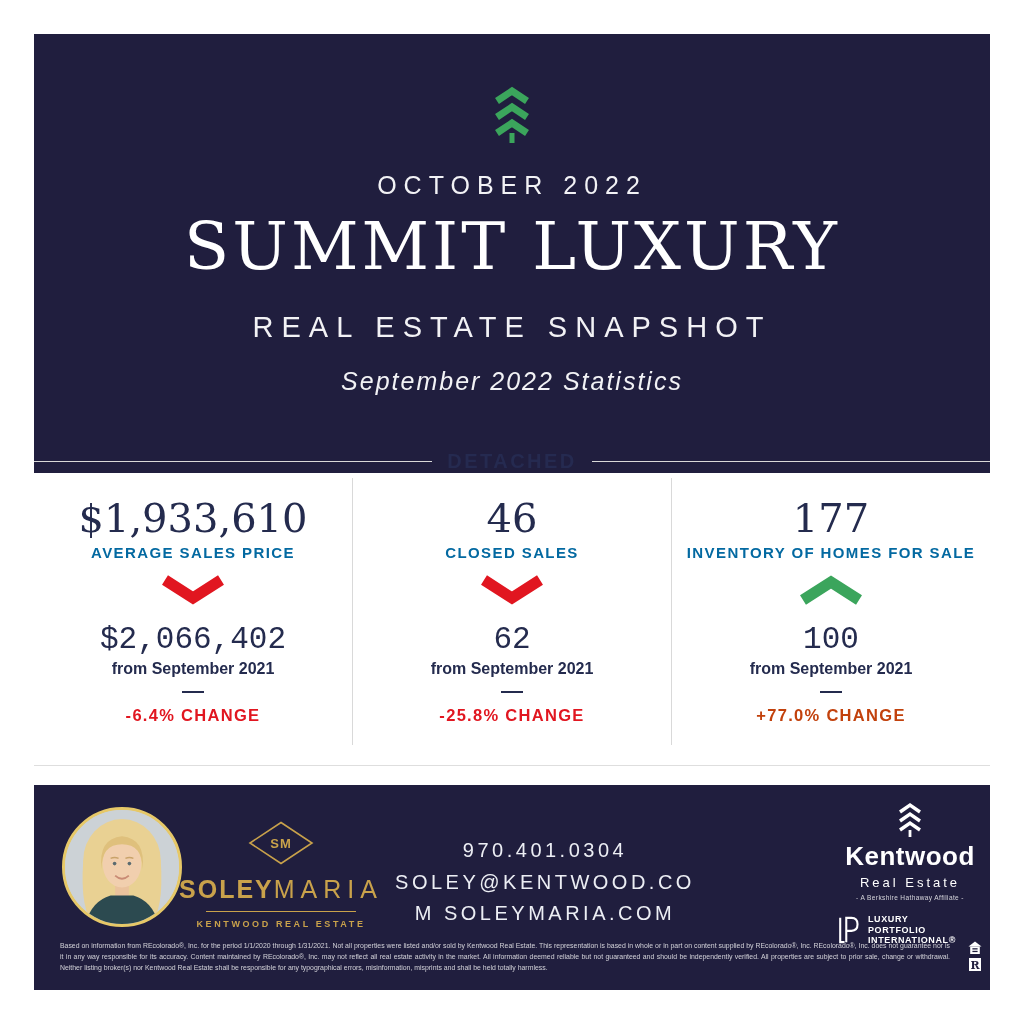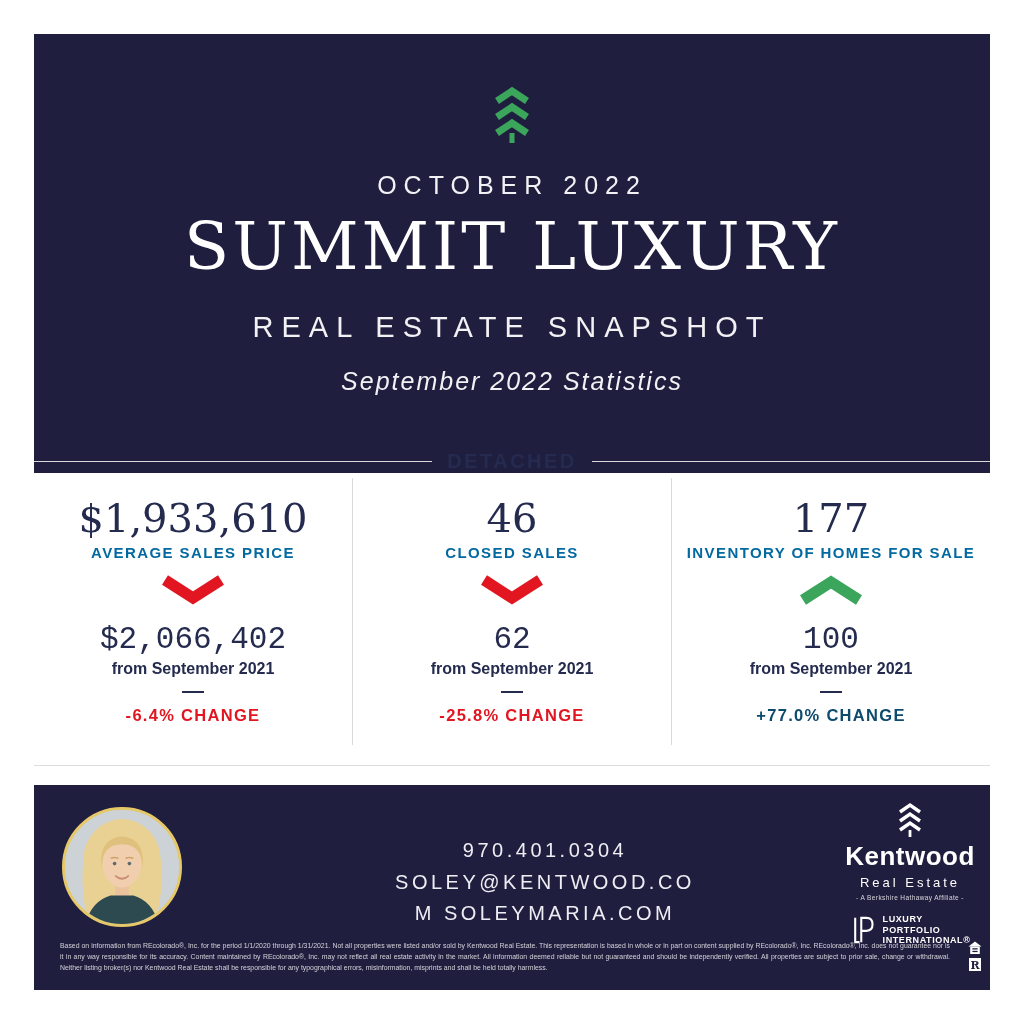--- a/index.html
+++ b/index.html
@@ -26,21 +26,21 @@
   .stat{flex:1;text-align:center;}
   .stat-divider{width:1px;background:#d9d9d9;margin-top:8px;height:267px;}
   .stat-value{margin-top:26px;font-family:"DejaVu Serif",serif;font-size:40px;line-height:44px;color:#242b4e;}
   .stat-label{margin-top:4px;font-size:15px;line-height:18px;font-weight:bold;letter-spacing:1.4px;color:#0369a1;}
   .stat-arrow{margin-top:13px;}
   .stat-prev{margin-top:14px;font-family:Liberation Mono, monospace;font-size:31px;line-height:34px;color:#242b4e;}
   .stat-prev-label{margin-top:2px;font-size:16px;line-height:19px;font-weight:bold;color:#242b4e;}
   .stat-dash{margin:13px auto 0;width:22px;height:2px;background:#242b4e;}
   .stat-change{margin-top:12px;font-size:16.5px;line-height:20px;font-weight:bold;letter-spacing:1.3px;}
   .stat.down .stat-change{color:#e11620;}
-  .stat.up .stat-change{color:#0c4a6e;}
+  .stat.up .stat-change{color:#c2410c;}
 
   
   .footer-rule{position:absolute;left:34px;top:765px;width:956px;height:1px;background:#dedede;}
   .footer{position:absolute;left:34px;top:785px;width:956px;height:205px;background:#201e3e;color:#fff;}
 
   .agent-photo{position:absolute;left:28px;top:22px;width:114px;height:114px;border-radius:50%;
                border:3px solid #e6c868;overflow:hidden;background:#ccd2d6;}
   .agent-photo svg{display:block;width:100%;height:100%;}
 
   .agent-logo{position:absolute;left:137px;top:36px;width:220px;text-align:center;color:#c9a24b;}
@@ -50,21 +50,21 @@
   .agent-rule{margin:9px auto 7px;width:150px;height:1px;background:#c9a24b;}
   .agent-brokerage{font-size:9px;letter-spacing:2.6px;font-weight:bold;color:#c9a24b;}
 
   .contact{position:absolute;left:341px;top:50px;width:340px;text-align:center;
            font-size:20px;line-height:31.5px;letter-spacing:3.5px;color:#eceef4;}
 
   .brand{position:absolute;left:801px;top:16px;width:150px;text-align:center;}
   .brand-name{margin-top:1px;font-size:26px;line-height:27px;font-weight:600;letter-spacing:0.5px;color:#ffffff;}
   .brand-sub{margin-top:5px;font-size:13px;letter-spacing:3px;color:#ffffff;}
   .brand-affiliate{margin-top:4px;font-size:6.5px;letter-spacing:0.4px;color:rgba(255,255,255,0.8);}
-  .lp-row{margin-top:13px;display:flex;align-items:center;justify-content:center;gap:7px;}
+  .lp-row{margin-top:13px;display:flex;align-items:center;gap:7px;}
   .lp-text{text-align:left;font-size:9px;line-height:10.5px;font-weight:bold;letter-spacing:0.6px;color:#ffffff;}
 
   .disclaimer{position:absolute;left:26px;top:155px;width:890px;font-size:6.9px;line-height:11px;
               text-align:justify;color:rgba(255,255,255,0.78);}
   .legal-icons{position:absolute;right:8px;top:156px;display:flex;flex-direction:column;gap:3px;align-items:center;}
 </style>
 </head>
 <body>
 
 <div class="page">
@@ -154,20 +154,31 @@
         <ellipse cx="50" cy="47" rx="17" ry="21" fill="#f1cfae"></ellipse>
         <path d="M50,23 Q29,25 32,52 Q32,30 50,30 Q68,30 68,52 Q71,25 50,23 Z" fill="#dfc07c"></path>
         <circle cx="43.5" cy="47" r="1.6" fill="#5b6b70"></circle>
         <circle cx="56.5" cy="47" r="1.6" fill="#5b6b70"></circle>
         <path d="M40,42.5 Q43.5,40.8 47,42.5" stroke="#c9a36a" stroke-width="1.2" fill="none"></path>
         <path d="M53,42.5 Q56.5,40.8 60,42.5" stroke="#c9a36a" stroke-width="1.2" fill="none"></path>
         <path d="M44,57.5 Q50,63 56,57.5" stroke="#c98b75" stroke-width="1.6" fill="none"></path>
       </svg>
     </div>
 
+    <div class="agent-logo">
+      <svg width="66" height="44" viewBox="0 0 66 44">
+        <polygon points="33,1.5 64,22 33,42.5 2,22" fill="none" stroke="#c9a24b" stroke-width="1.6"></polygon>
+        <text x="33" y="27" text-anchor="middle" font-family="Liberation Sans, sans-serif" font-size="13" font-weight="bold" letter-spacing="1" fill="#c9a24b">SM</text>
+      </svg>
+      <div class="agent-name">
+        <span class="first">SOLEY</span><span class="last">MARIA</span>
+      </div>
+      <div class="agent-rule"></div>
+      <div class="agent-brokerage">KENTWOOD REAL ESTATE</div>
+    </div>
 
     <div class="contact">
       <div>970.401.0304</div>
       <div>SOLEY@KENTWOOD.CO</div>
       <div>M SOLEYMARIA.COM</div>
     </div>
 
     <div class="brand">
       <div>
         <svg width="26" height="37" viewBox="0 0 26 37" fill="none">

